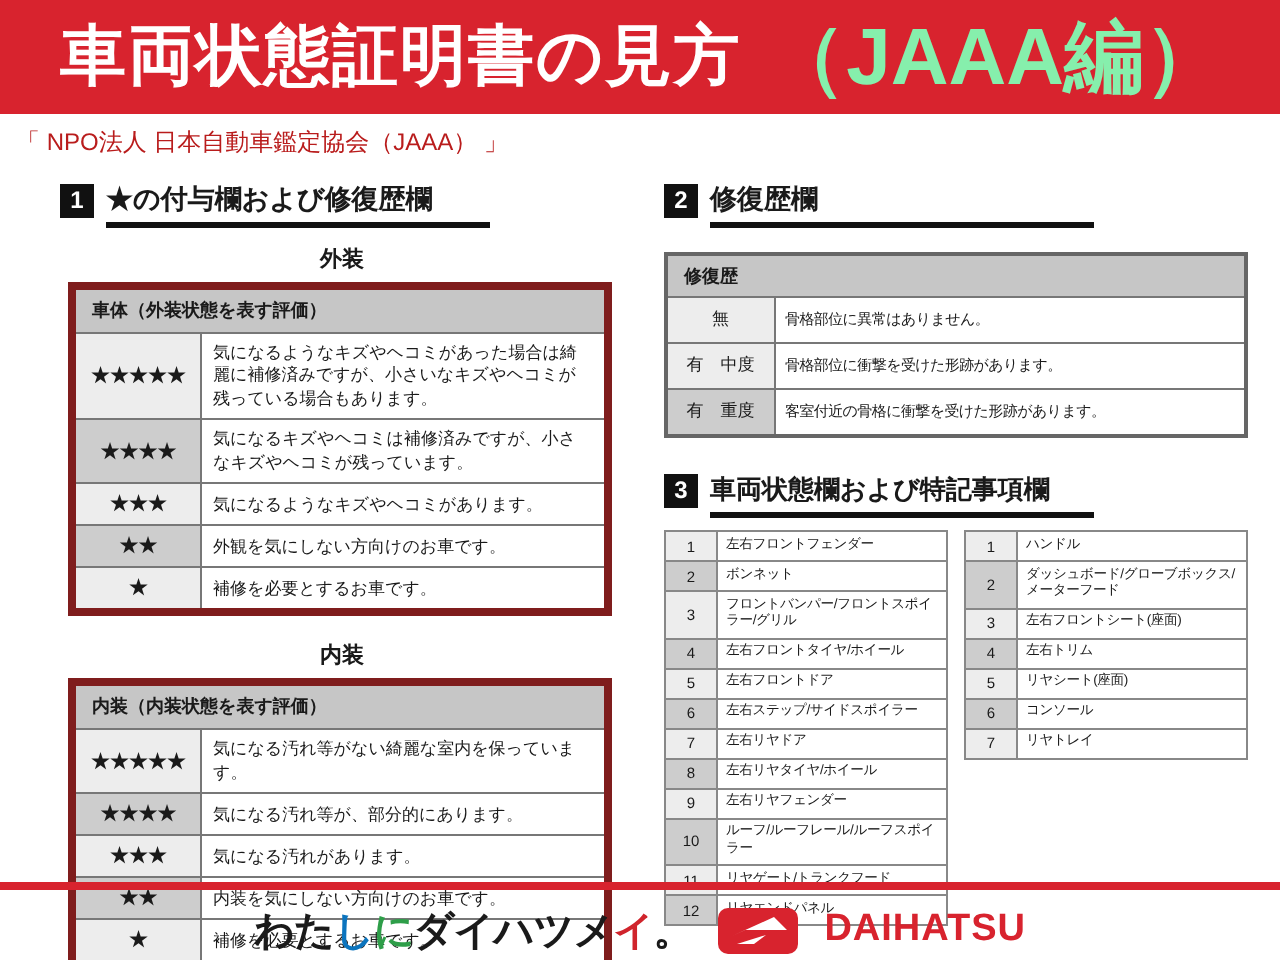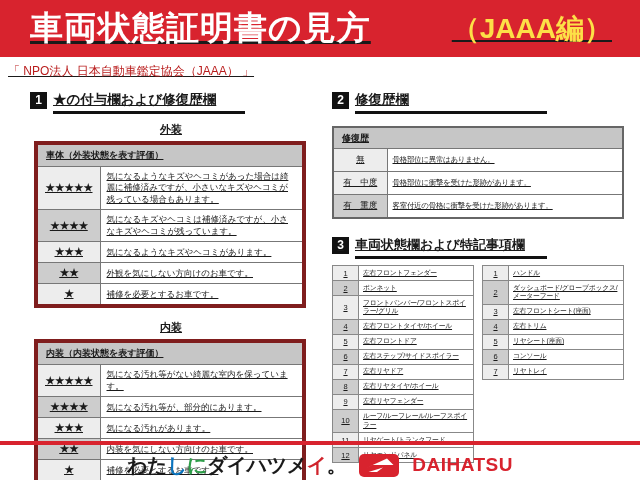--- a/index.html
+++ b/index.html
@@ -1,30 +1,30 @@
 <!DOCTYPE html>
 <html lang="ja" style="--header-red: #d8232e; --table-header-gray: #c6c6c6; --cell-light: #ededed; --cell-dark: #cdcdcd;"><head>
 <meta charset="utf-8">
 <style>
   * { margin:0; padding:0; box-sizing:border-box; }
   html,body { width:640px; height:480px; }
   body {
     font-family:"Liberation Sans", sans-serif;
     background:#fff; color:#1a1a1a; position:relative; overflow:hidden;
   }
-  .page { width:640px; height:480px; position:relative; background:#fff;text-decoration:underline; }
+  .page { width:640px; height:480px; position:relative; background:#fff; }
 
   
   .header-bar {
     height:57px; background:var(--header-red,#d8232e);
     display:flex; align-items:center; justify-content:space-between;
     padding:0 28px 0 30px;
   }
   .header-title { color:#fff; font-size:33px; font-weight:900; letter-spacing:1px; }
-  .header-edition { color:#fde047; font-size:28px; font-weight:900; }
+  .header-edition { color:#86efac; font-size:40px; font-weight:900; }
 
   .subtitle { font-size:12px; margin:6px 0 2px 8px; color:#b91c1c; }
 
   
   .columns { display:flex; gap:24px; padding:4px 12px 0 30px; }
   .col-left  { width:278px; flex:none; }
   .col-right { width:292px; flex:none; }
 
   .sec-head { position:relative; display:flex; align-items:center; height:20px; margin-top:4px; }
   .sec-head::after {

